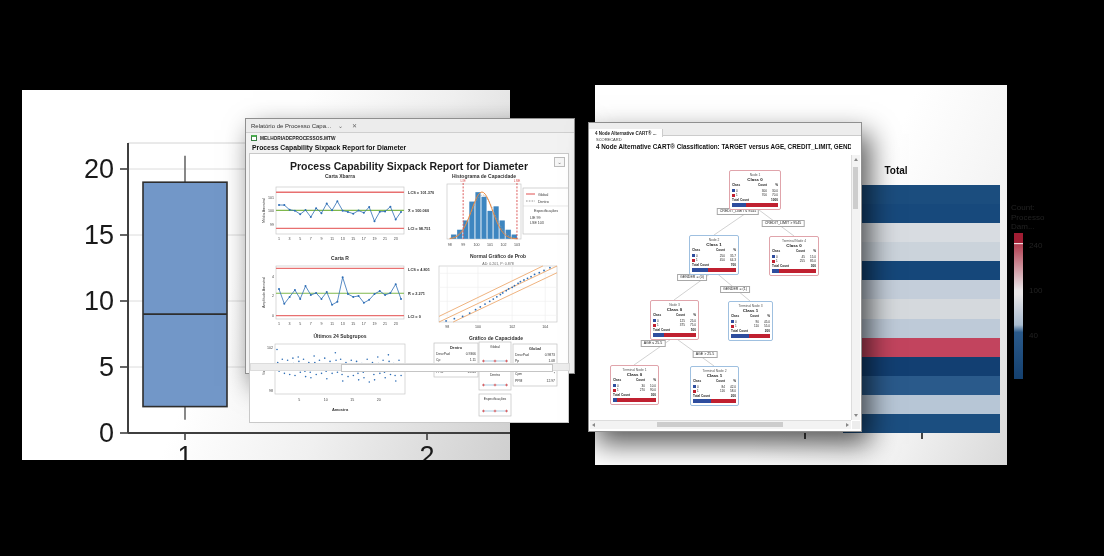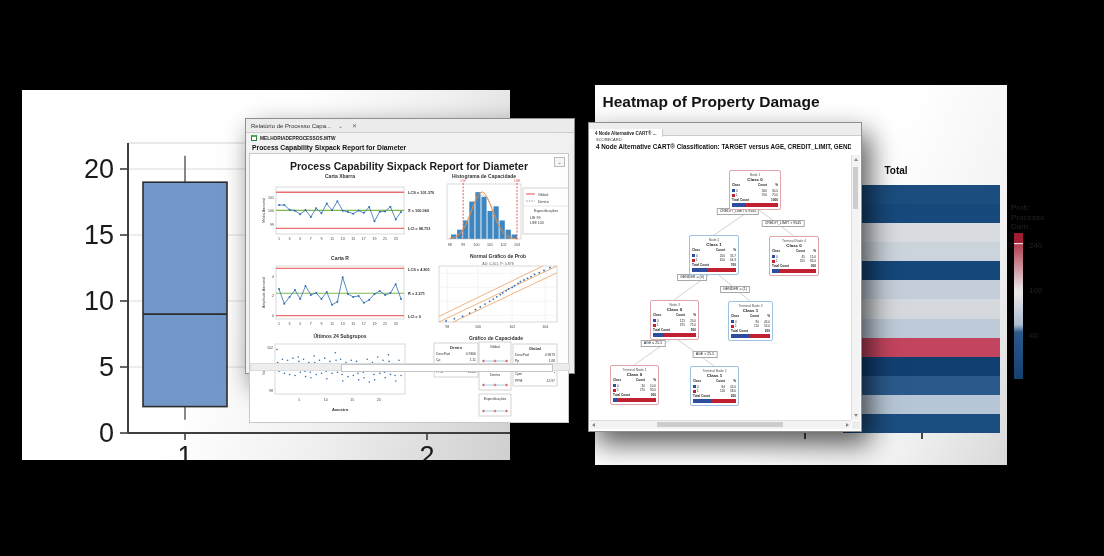--- a/index.html
+++ b/index.html
@@ -114,41 +114,40 @@
         <line x1="405" y1="343" x2="405" y2="350" stroke="#3f3f3f" stroke-width="1.6"></line>
         <text x="405" y="375" font-size="27" fill="#1a1a1a" text-anchor="middle">2</text>
         <line x1="163" y1="65.80000000000001" x2="163" y2="92.20000000000002" stroke="#6a6a6a" stroke-width="1.6"></line>
         <line x1="163" y1="316.6" x2="163" y2="329.8" stroke="#6a6a6a" stroke-width="1.6"></line>
         <rect x="121" y="92.20000000000002" width="84" height="224.4" fill="#7297c8" stroke="#2e2e2e" stroke-width="1.6"></rect>
         <line x1="121" y1="224.2" x2="205" y2="224.2" stroke="#2e2e2e" stroke-width="1.7"></line>
       </svg>
   </section>
 
   <section id="heatmap-panel" class="panel">
-    <div class="hm-title">Heatmap of Property Damage</div>
     <div class="hm-col-header">Total</div>
     <div id="hm-cells">
         <div class="hm-cell" style="background: rgb(27, 77, 126);"></div>
         <div class="hm-cell" style="background: rgb(23, 73, 124);"></div>
         <div class="hm-cell" style="background: rgb(216, 220, 225);"></div>
         <div class="hm-cell" style="background: rgb(203, 211, 219);"></div>
         <div class="hm-cell" style="background: rgb(21, 71, 122);"></div>
         <div class="hm-cell" style="background: rgb(196, 206, 218);"></div>
         <div class="hm-cell" style="background: rgb(213, 217, 221);"></div>
         <div class="hm-cell" style="background: rgb(190, 202, 216);"></div>
         <div class="hm-cell" style="background: rgb(194, 68, 94);"></div>
         <div class="hm-cell" style="background: rgb(18, 63, 114);"></div>
         <div class="hm-cell" style="background: rgb(42, 90, 139);"></div>
         <div class="hm-cell" style="background: rgb(183, 198, 214);"></div>
         <div class="hm-cell" style="background: rgb(27, 78, 128);"></div>
       </div>
     <div class="hm-tick hm-tick-a"></div>
     <div class="hm-tick hm-tick-b"></div>
     <div class="hm-leg-title">
-      <div>Prob:</div>
+      <div>Count:</div>
       <div>Processo Dam...</div>
     </div>
     <div class="hm-leg-bar" id="hm-leg-bar" style="background: linear-gradient(rgb(160, 29, 51) 0%, rgb(160, 29, 51) 6.5%, rgb(255, 255, 255) 7%, rgb(178, 64, 82) 8%, rgb(233, 230, 232) 39%, rgb(233, 230, 232) 42%, rgb(169, 188, 207) 63%, rgb(42, 90, 139) 68%, rgb(20, 64, 111) 100%);"></div>
     <div id="hm-leg-ticks">
         <span class="hm-leg-tick" style="top: 156px;">240</span>
         <span class="hm-leg-tick" style="top: 201px;">100</span>
         <span class="hm-leg-tick" style="top: 246px;">40</span>
       </div>
   </section>
 

